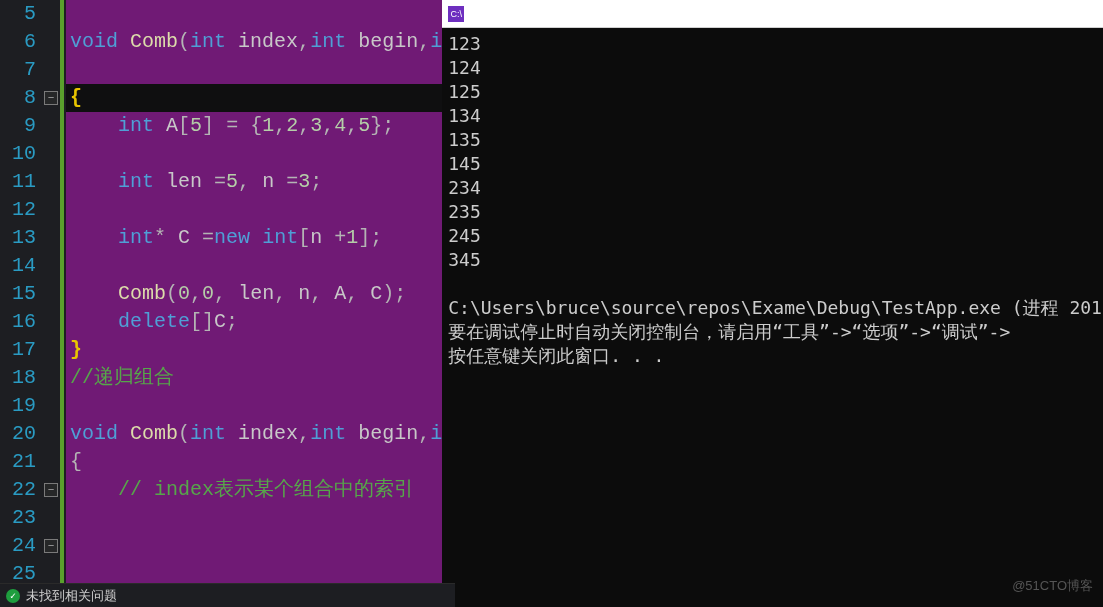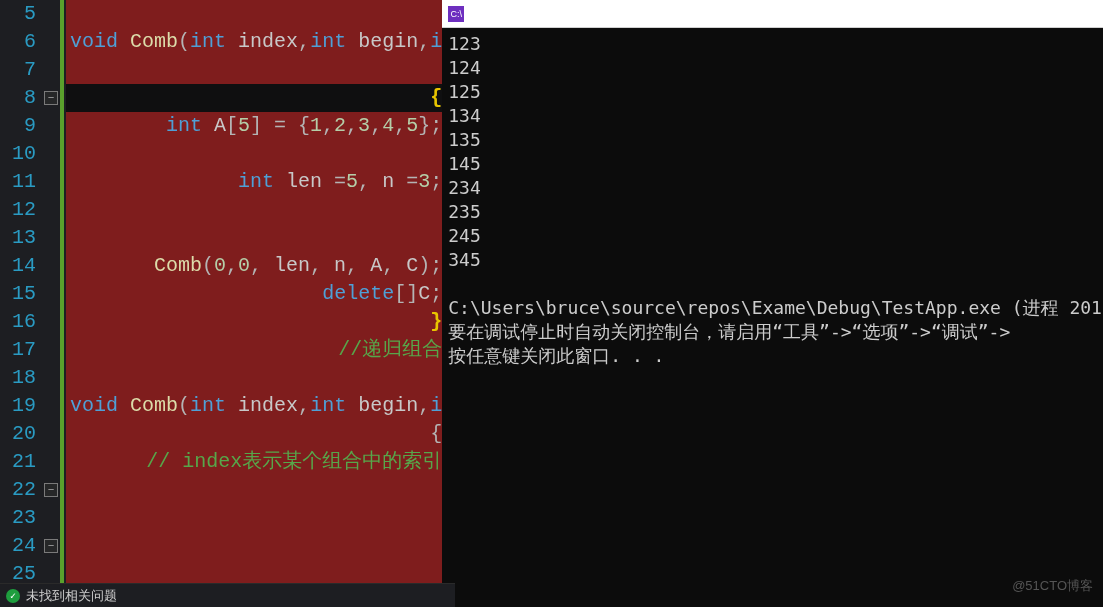--- a/index.html
+++ b/index.html
@@ -4,21 +4,21 @@
 <style>
   * { margin: 0; padding: 0; box-sizing: border-box; }
   html, body { width: 1103px; height: 607px; overflow: hidden; font-family: Consolas, "Courier New", monospace; background: #1e1e1e; }
   .app { display: flex; width: 100%; height: 100%; position: relative; }
   
   .editor-pane { width: 455px; height: 100%; background: #1d1e22; position: relative; display: flex; }
   .gutter { width: 42px; background: #1d1e22; text-align: right; padding-top: 0; }
   .gutter .ln { font-size: 20px; line-height: 28px; color: #2a9bc3; padding-right: 6px; user-select: none; }
   .fold-col { width: 24px; background: #1d1e22; position: relative; }
   .fold-box { position: absolute; left: 2px; width: 14px; height: 14px; border: 1px solid #7a7a7a; background: #262728; font-size: 11px; line-height: 12px; text-align: center; color: #aaa; cursor: pointer; }
-  .code-col { flex: 1; position: relative; background: #7f1d1d; text-align: right; }
+  .code-col { flex: 1; position: relative; background: #701a75; }
   .change-bar { position: absolute; left: -6px; top: 0; width: 4px; background: #5aa02c; height: 100%; }
   .code-line { font-size: 20px; line-height: 28px; white-space: pre; color: #dcdcaa; padding-left: 4px; position: relative; }
   .code-line.hl { background: #0f0f10; }
   .kw { color: #4f9fd6; }          
   .fn { color: #dcdcaa; }
   .id { color: #c8c8c8; }
   .num { color: #b5cea8; }
   .op { color: #b4b4b4; }
   .br { color: #e8c500; font-weight: bold; }  
   .cm { color: #57a64a; }
@@ -72,20 +72,21 @@
     <div class="code-col" id="codecol">
       <div class="change-bar"></div>
     <div class="code-line">&nbsp;</div>
         <div class="code-line"><span class="kw">void</span> <span class="fn">Comb</span><span class="op">(</span><span class="kw">int</span> <span class="id">index</span><span class="op">,</span><span class="kw">int</span> <span class="id">begin</span><span class="op">,</span><span class="kw">i</span></div>
         <div class="code-line">&nbsp;</div>
         <div class="code-line hl"><span class="br">{</span></div>
         <div class="code-line">    <span class="kw">int</span> <span class="id">A</span><span class="op">[</span><span class="num">5</span><span class="op">]</span> <span class="op">=</span> <span class="op">{</span><span class="num">1</span><span class="op">,</span><span class="num">2</span><span class="op">,</span><span class="num">3</span><span class="op">,</span><span class="num">4</span><span class="op">,</span><span class="num">5</span><span class="op">};</span></div>
         <div class="code-line">&nbsp;</div>
         <div class="code-line">    <span class="kw">int</span> <span class="id">len</span> <span class="op">=</span><span class="num">5</span><span class="op">,</span> <span class="id">n</span> <span class="op">=</span><span class="num">3</span><span class="op">;</span></div>
         <div class="code-line">&nbsp;</div>
+        <div class="code-line">    <span class="kw">int</span><span class="op">*</span> <span class="id">C</span> <span class="op">=</span><span class="kw">new</span> <span class="kw">int</span><span class="op">[</span><span class="id">n</span> <span class="op">+</span><span class="num">1</span><span class="op">];</span></div>
         <div class="code-line">&nbsp;</div>
         <div class="code-line">    <span class="fn">Comb</span><span class="op">(</span><span class="num">0</span><span class="op">,</span><span class="num">0</span><span class="op">,</span> <span class="id">len</span><span class="op">,</span> <span class="id">n</span><span class="op">,</span> <span class="id">A</span><span class="op">,</span> <span class="id">C</span><span class="op">);</span></div>
         <div class="code-line">    <span class="kw">delete</span><span class="op">[]</span><span class="id">C</span><span class="op">;</span></div>
         <div class="code-line"><span class="br">}</span></div>
         <div class="code-line"><span class="cm">//递归组合</span></div>
         <div class="code-line">&nbsp;</div>
         <div class="code-line"><span class="kw">void</span> <span class="fn">Comb</span><span class="op">(</span><span class="kw">int</span> <span class="id">index</span><span class="op">,</span><span class="kw">int</span> <span class="id">begin</span><span class="op">,</span><span class="kw">i</span></div>
         <div class="code-line"><span class="op">{</span></div>
         <div class="code-line">    <span class="cm">// index表示某个组合中的索引</span></div>
       </div>

